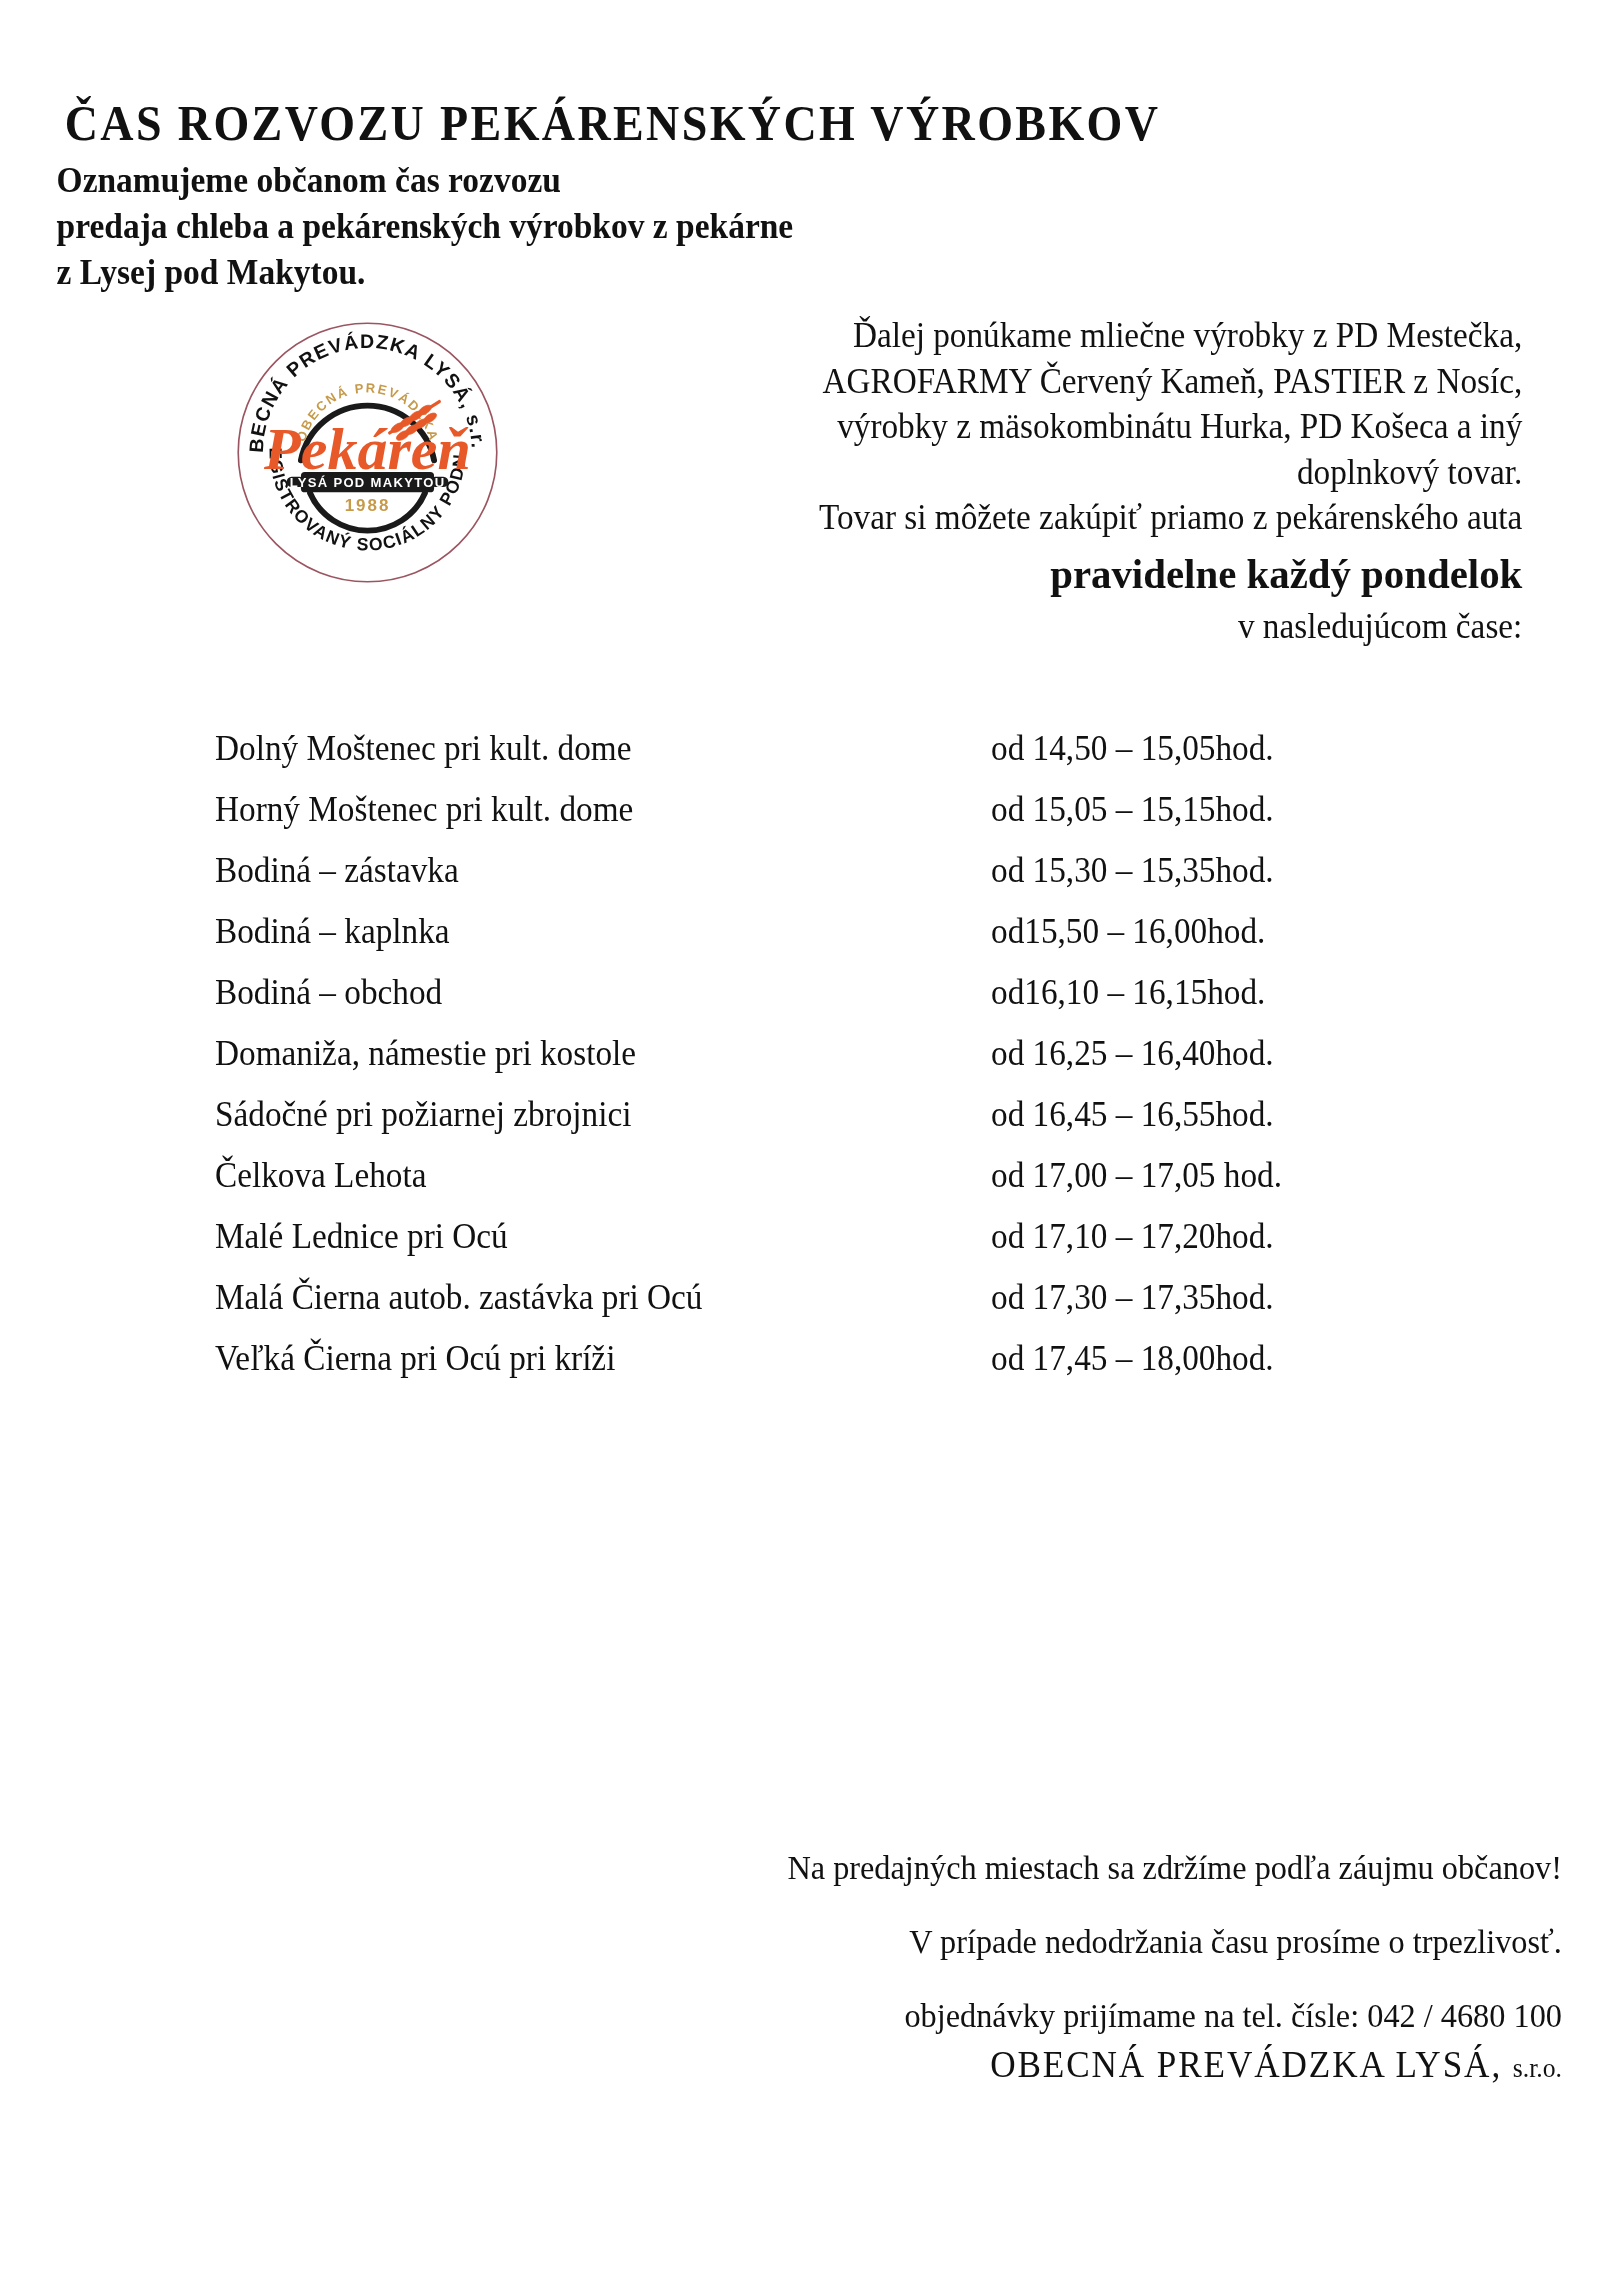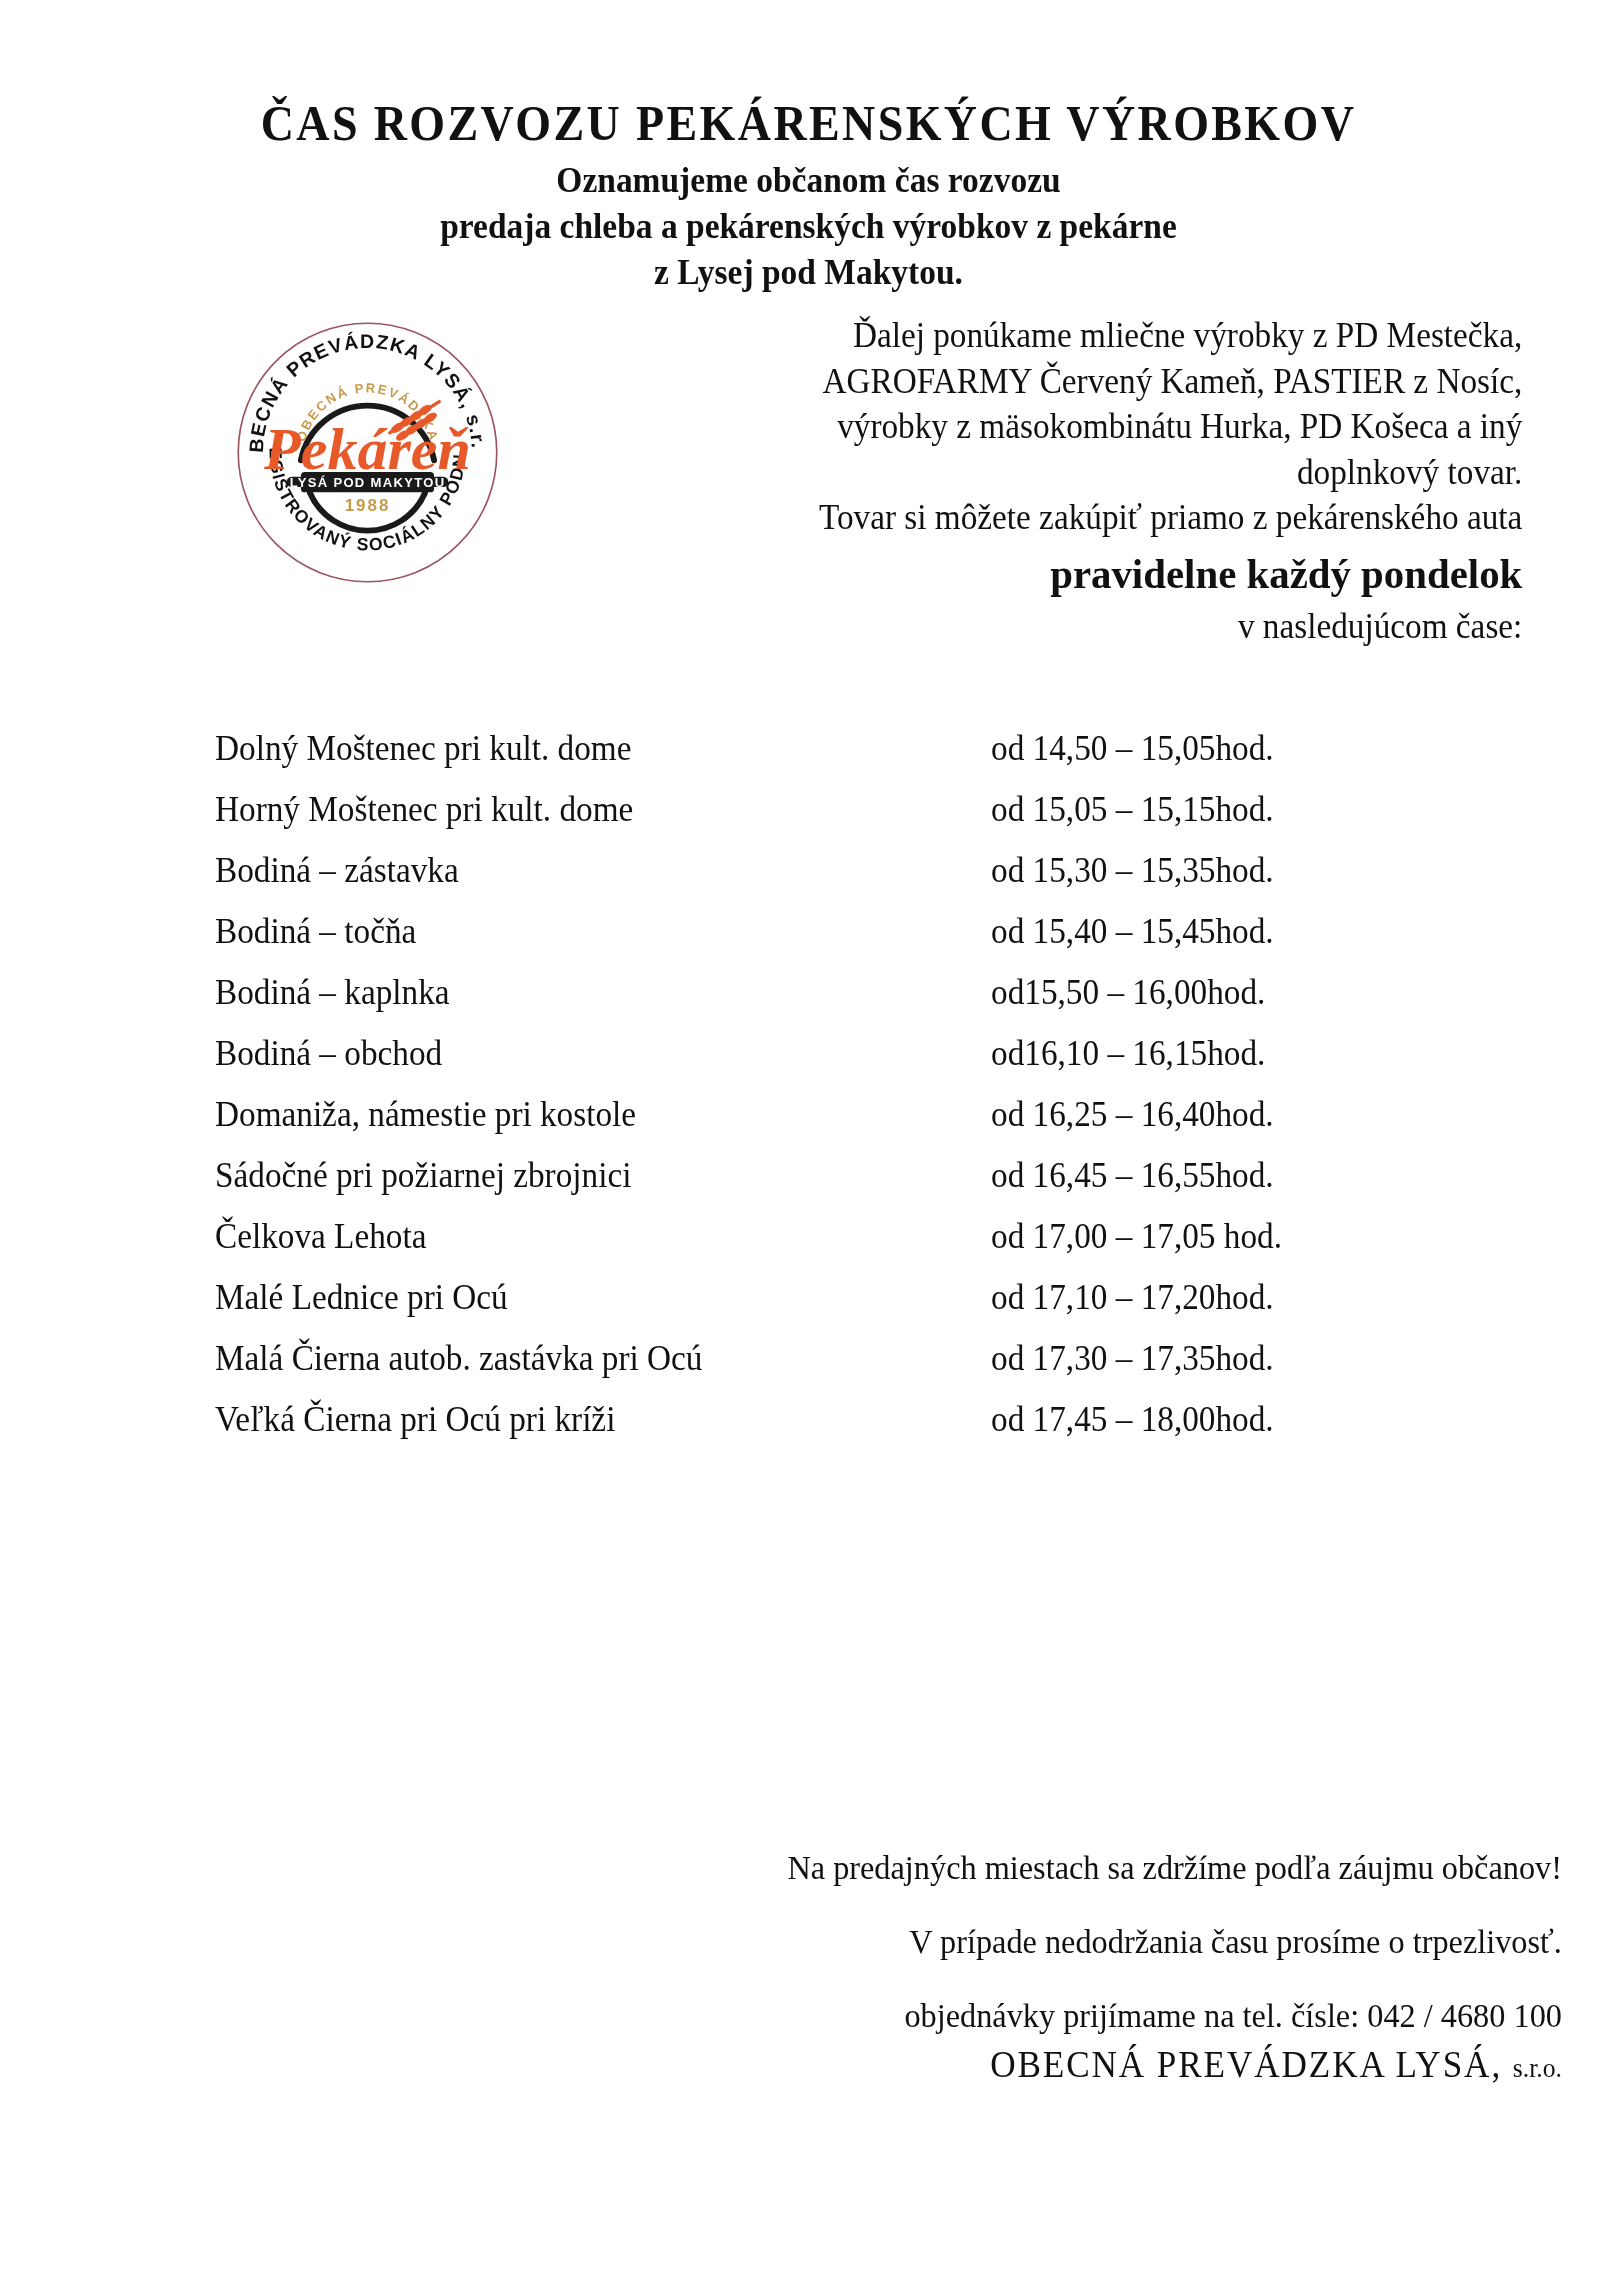--- a/index.html
+++ b/index.html
@@ -22,21 +22,21 @@
     height: 2284px;
     background: #ffffff;
   }
 
   
   .header-block {
     position: absolute;
     left: 0;
     top: 98px;
     width: 1617px;
-    text-align: center;
+    text-align: left;
   }
 
   .doc-title {
     font-size: 50px;
     font-weight: bold;
     letter-spacing: 2.6px;
     transform: scaleX(0.92);
     margin: 0 0 9px 0;
     line-height: 1.0;
   }
@@ -221,24 +221,20 @@
     </div>
     <div class="sched-row">
       <div class="sched-place">Horný Moštenec pri kult. dome</div>
       <div class="sched-time">od 15,05 – 15,15hod.</div>
     </div>
     <div class="sched-row">
       <div class="sched-place">Bodiná – zástavka</div>
       <div class="sched-time">od 15,30 – 15,35hod.</div>
     </div>
     <div class="sched-row">
-      <div class="sched-place">Bodiná – točňa</div>
-      <div class="sched-time">od 15,40 – 15,45hod.</div>
-    </div>
-    <div class="sched-row">
       <div class="sched-place">Bodiná – kaplnka</div>
       <div class="sched-time">od15,50 – 16,00hod.</div>
     </div>
     <div class="sched-row">
       <div class="sched-place">Bodiná – obchod</div>
       <div class="sched-time">od16,10 – 16,15hod.</div>
     </div>
     <div class="sched-row">
       <div class="sched-place">Domaniža, námestie pri kostole</div>
       <div class="sched-time">od 16,25 – 16,40hod.</div>

